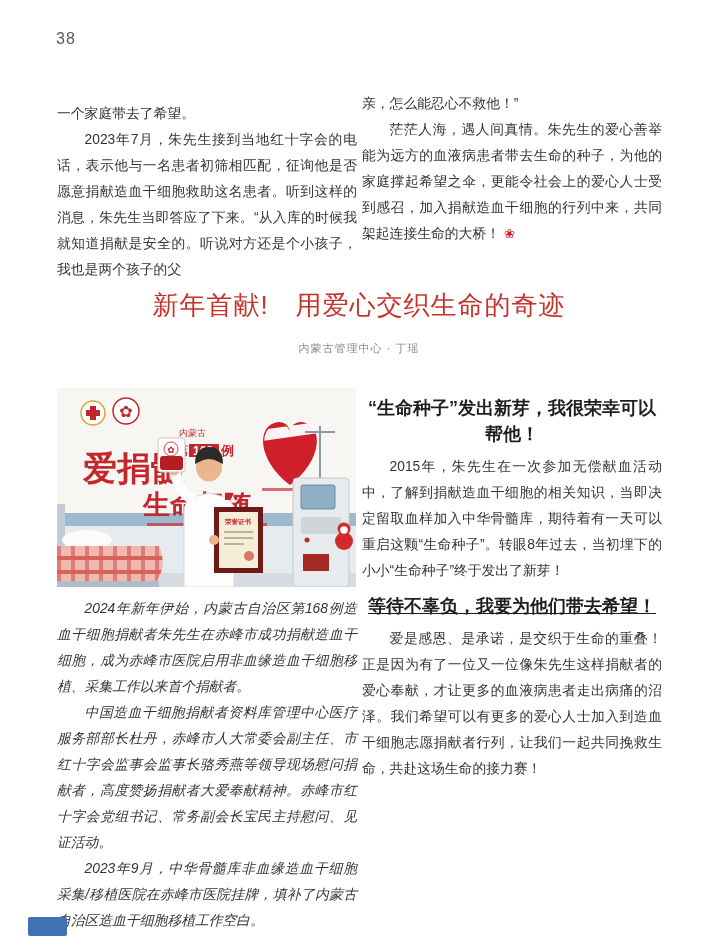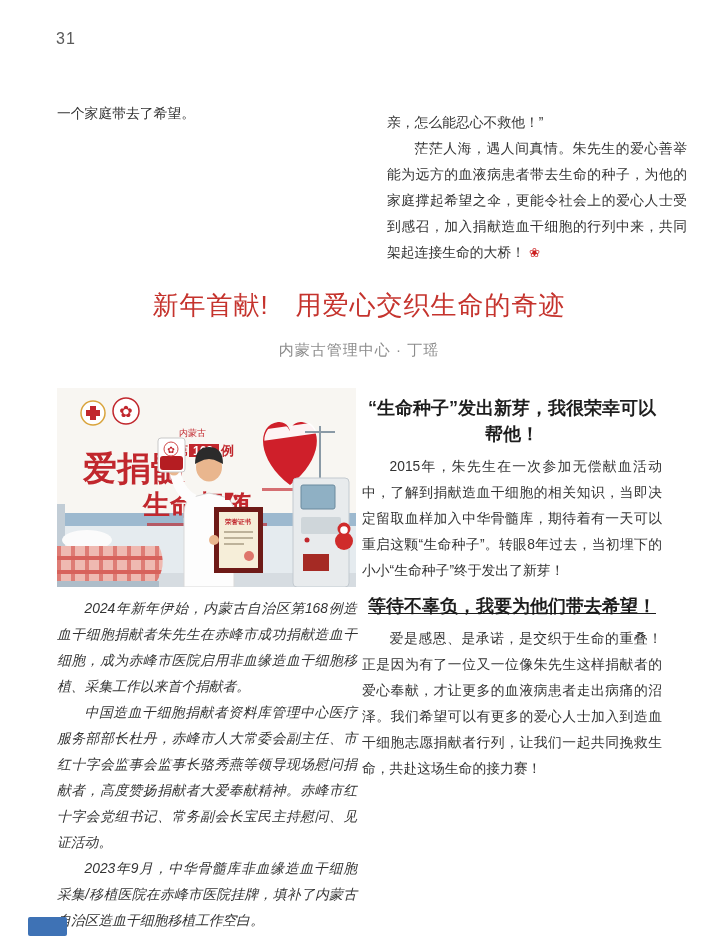--- a/index.html
+++ b/index.html
@@ -11,52 +11,53 @@
   .page-number{
     position:absolute;left:56px;top:30px;font-size:16px;color:#5a5a5a;letter-spacing:1px;
   }
   .col{position:absolute;width:300px;font-size:13.8px;line-height:26px;
        text-align:justify;word-break:break-all;color:#333;}
   .col p{margin:0;}
   .col p.indent{text-indent:2em;}
   .col-left{left:57px;}
   .col-right{left:362px;}
   .top-left{top:101px;}
-  .top-right{top:110px;margin-left:25px;}
+  .top-right{top:91px;}
   .article-title{
     position:absolute;left:0;top:288px;width:718px;text-align:center;
     font-size:26px;letter-spacing:1px;color:#c5332d;font-weight:500;
   }
   .article-byline{
     position:absolute;left:0;top:341px;width:718px;text-align:center;
-    font-size:15px;color:#8c8c8c;letter-spacing:1px;
+    font-size:11px;color:#8c8c8c;letter-spacing:1px;
   }
   .photo{
     position:absolute;left:57px;top:388px;width:299px;height:199px;overflow:hidden;
   }
   .lower-left{top:596px;font-style:italic;}
   .lower-right{top:395px;}
   .sec-heading{
     font-weight:bold;color:#1d1d1d;text-align:center;font-size:18px;
     margin:0 0 7px 0 !important;text-indent:0 !important;
   }
   .sec-heading.second{margin-top:9px !important;text-decoration:underline;}
   .flower{color:#cc1f1f;font-size:13px;}
   .footer-bar{
     position:absolute;left:28px;top:917px;width:39px;height:19px;
     background:#3e72b5;border-radius:2px;
   }
 </style>
 </head>
 <body>
 
-<div class="page-number">31</div>
+<div class="page-number">38</div>
 
 <div class="col col-left top-left">
   <p>一个家庭带去了希望。</p>
+  <p class="indent">2023年7月，朱先生接到当地红十字会的电话，表示他与一名患者初筛相匹配，征询他是否愿意捐献造血干细胞救助这名患者。听到这样的消息，朱先生当即答应了下来。“从入库的时候我就知道捐献是安全的。听说对方还是个小孩子，我也是两个孩子的父</p>
 </div>
 
 <div class="col col-right top-right">
   <p>亲，怎么能忍心不救他！”</p>
   <p class="indent">
     <span>茫茫人海，遇人间真情。朱先生的爱心善举能为远方的血液病患者带去生命的种子，为他的家庭撑起希望之伞，更能令社会上的爱心人士受到感召，加入捐献造血干细胞的行列中来，共同架起连接生命的大桥！</span>
     <span class="flower">❀</span>
   </p>
 </div>
 

